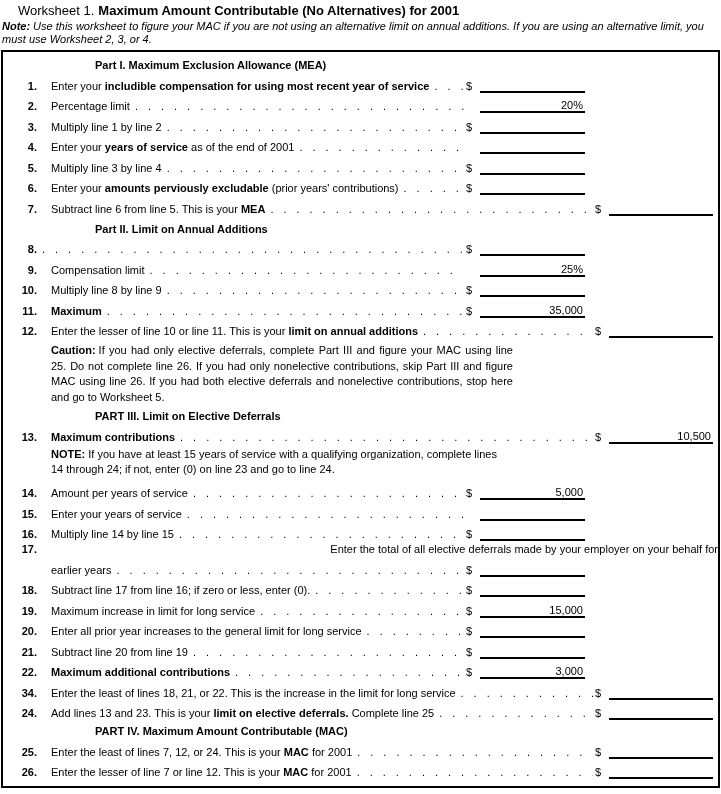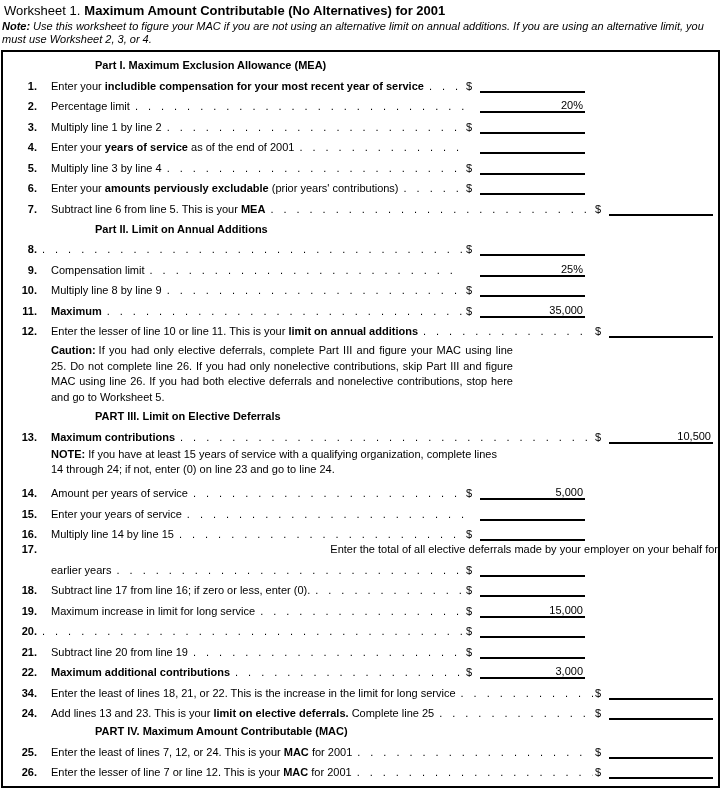--- a/index.html
+++ b/index.html
@@ -3,21 +3,21 @@
 <meta charset="utf-8">
 <style>
   html,body { margin:0; padding:0; }
   body {
     width:721px; height:794px;
     background:#fff; color:#000;
     font-family:"Liberation Sans", sans-serif;
     font-size:11px;
     overflow:hidden;
   }
-  .title { padding:3px 0 1px 4px; font-size:13px; }
+  .title { padding:3px 0 1px 18px; font-size:13px; }
   .title .pfx { margin-right:4px; }
   .title .tb { font-weight:bold; }
   .topnote { padding:1px 2px 4px 2px; font-style:italic; line-height:13px; }
   .topnote b { margin-right:3px; }
   .tbl {
     box-sizing:border-box; height:738px; margin:0 1px;
     border:2px solid #000; padding:2px 0 0 14px; overflow:hidden;
   }
   .sec { font-weight:bold; margin-left:78px; height:18px; display:flex; align-items:flex-end; line-height:13px; }
   .sec.s2 { height:20px; }
@@ -56,21 +56,21 @@
 </div>
 
 <div class="tbl">
 
   <div class="sec">
       <span>Part I. Maximum Exclusion Allowance (MEA)</span>
     </div>
 
   <div class="row">
     <span class="num">1.</span>
-    <span class="lbl"><span>Enter your </span><b>includible compensation for your most recent year of service</b><span></span></span>
+    <span class="lbl"><span>Enter your </span><b>includible compensation for using most recent year of service</b><span></span></span>
     <span class="dots"></span>
     <span class="dollar">$</span>
     <span class="amt">
         <span class="val"></span>
       </span>
   </div>
 
   <div class="row">
     <span class="num">2.</span>
     <span class="lbl"><span>Percentage limit</span><b></b><span></span></span>
@@ -265,20 +265,21 @@
     <span class="lbl"><span>Maximum increase in limit for long service</span><b></b><span></span></span>
     <span class="dots"></span>
     <span class="dollar">$</span>
     <span class="amt">
         <span class="val">15,000</span>
       </span>
   </div>
 
   <div class="row">
     <span class="num">20.</span>
+    <span class="lbl"><span>Enter all prior year increases to the general limit for long service</span><b></b><span></span></span>
     <span class="dots"></span>
     <span class="dollar">$</span>
     <span class="amt">
         <span class="val"></span>
       </span>
   </div>
 
   <div class="row">
     <span class="num">21.</span>
     <span class="lbl"><span>Subtract line 20 from line 19</span><b></b><span></span></span>

